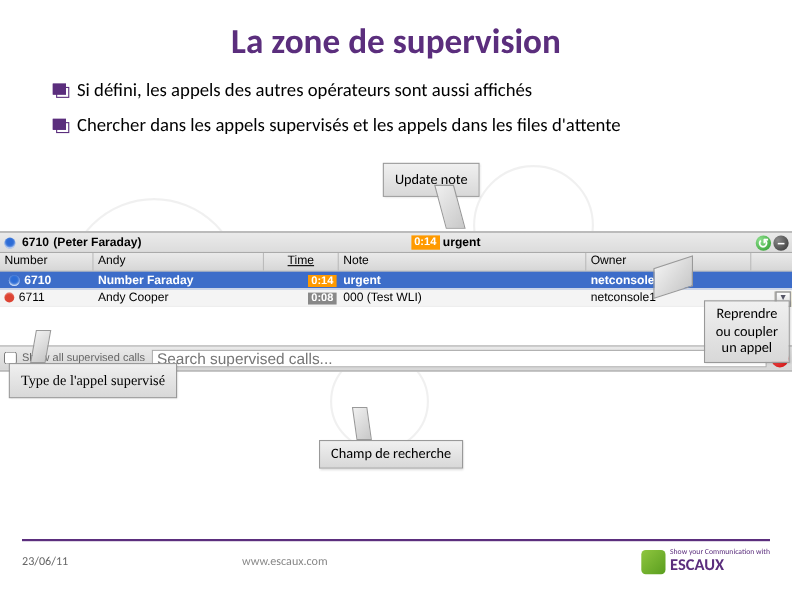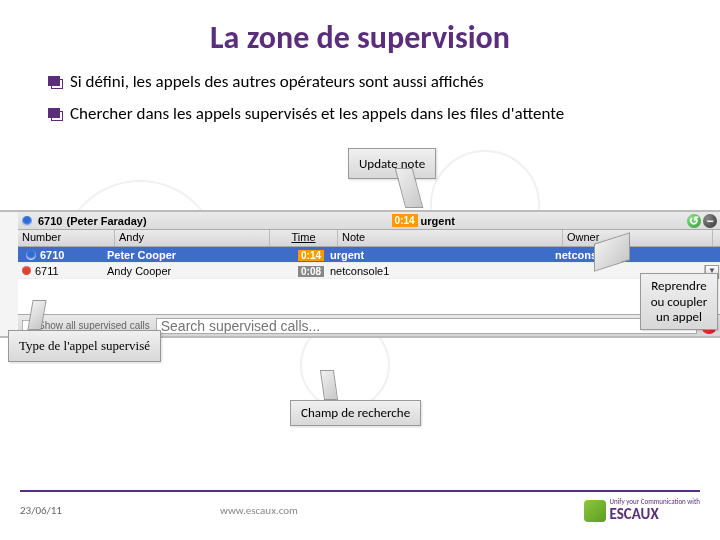--- a/index.html
+++ b/index.html
@@ -11,33 +11,33 @@
   .bullet-icon { width: 14px; height: 12px; margin-right: 8px; flex-shrink: 0; margin-top: 5px; position: relative; }
   .bullet-icon::before { content:""; position:absolute; width:10px; height:8px; border:1px solid #5b2e7d; background:#fff; left:3px; top:3px; }
   .bullet-icon::after { content:""; position:absolute; width:10px; height:8px; border:1px solid #5b2e7d; background:#5b2e7d; left:0; top:0; }
   .bullet-text { max-width: 560px; }
   .callout { position: absolute; background: linear-gradient(#f0f0f0,#d8d8d8); border: 1px solid #999; padding: 7px 10px; font-size: 13px; text-align: center; box-shadow: 1px 1px 2px rgba(0,0,0,0.15); }
   .callout.update { left: 348px; top: 148px; }
   .callout.reprendre { right: 2px; top: 273px; width: 78px; line-height:1.2; padding:4px 4px;}
   .callout.type { left: 8px; top: 330px; font-family: Liberation Serif, serif; }
   .callout.champ { left: 290px; top: 400px; line-height:1.2; padding:4px 10px;}
   .pointer { position: absolute; background: linear-gradient(135deg,#f0f0f0,#c8c8c8); border:1px solid #999; }
-  .screenshot { position: absolute; left: 0; top: 210px; width: 720px; border-top: 2px solid #bbb; border-bottom: 2px solid #bbb; background: #f4f4f4; font-family: Tahoma, Arial, sans-serif; font-size: 11px; padding-left: 18px; }
+  .screenshot { position: absolute; left: 0; top: 210px; width: 720px; border-top: 2px solid #bbb; border-bottom: 2px solid #bbb; background: #f4f4f4; font-family: Tahoma, Arial, sans-serif; font-size: 11px; }
   .ss-bar1 { display:flex; align-items:center; background: linear-gradient(#eaeaea,#dcdcdc); border-bottom:1px solid #aaa; height:18px; }
   .blue-dot { width:10px; height:10px; border-radius:50%; background:#2d6cd6; margin:0 4px; box-shadow: inset 0 -1px 2px #fff; display:inline-block;}
   .ss-bar1 .label { font-weight:bold; padding-left:2px; }
   .orange-tag { background:#ff9a00; color:#fff; padding:0 3px; font-weight:bold; font-size:10px; margin-left: 245px; height:13px; display:flex; align-items:center;}
   .urgent-text { padding-left: 3px; font-weight: bold; }
   .ss-bar1 .right-icons { margin-left:auto; display:flex; align-items:center; padding-right:3px; gap:2px; }
   .icon-circ { width:14px; height:14px; border-radius:50%; display:inline-flex; align-items:center; justify-content:center; color:#fff; font-size:12px; font-weight:bold; }
   .icon-green { background: radial-gradient(circle at 30% 30%, #8ee08e, #2a9a2a); }
   .icon-dark { background: radial-gradient(circle at 30% 30%, #888, #333); }
   .ss-header { display:flex; background: linear-gradient(#eaeaea,#d6d6d6); border-bottom:1px solid #aaa; height:17px; }
   .col { border-right:1px solid #bbb; padding:1px 4px; overflow:hidden; white-space:nowrap; }
-  .col.num { width:97px; } .col.name { width:155px; } .col.time { width:68px; text-align:center;text-decoration:underline; } .col.note { width:225px; } .col.owner { width:150px; }
+  .col.num { width:85px; } .col.name { width:155px; } .col.time { width:68px; text-align:center;text-decoration:underline; } .col.note { width:225px; } .col.owner { width:150px; }
   .ss-row { display:flex; height:16px; align-items:center; border-bottom:1px solid #eee; }
   .ss-row.sel { background:#3d6dc9; color:#fff; font-weight:bold; }
   .ss-row .cell { padding:0 4px; overflow:hidden; white-space:nowrap; }
   .cell.num { width:85px; display:flex; align-items:center;} .cell.name { width:155px; } .cell.time { width:68px; text-align:right; padding-right:2px;} .cell.note { width:225px; } .cell.owner { width:150px; }
   .time-badge { display:inline-block; background:#ff9a00; color:#fff; padding:0 3px; font-size:10px; font-weight:bold; margin-left:auto;}
   .time-badge.grey { background:#888; }
   .red-dot { width:9px; height:9px; border-radius:50%; background:#d43; margin-right:4px; display:inline-block; box-shadow: inset 0 1px 1px #fff4;}
   .scrollbar-v { position:absolute; right:0; top:18px; bottom:0; width:16px; background:#ece9d8; border-left:1px solid #bbb; }
   .scroll-btn { width:14px; height:14px; background:linear-gradient(#fefefe,#d8d8d8); border:1px solid #999; margin:0; font-size:8px; text-align:center; color:#556;}
   .scroll-btn.up { position:absolute; top:0; left:0;}
@@ -104,33 +104,34 @@
     <div class="col owner">Owner</div>
   </div>
 
   <div style="position:relative;">
 
     <div class="ss-row sel">
       <div class="cell num">
           <span class="blue-dot"></span>
           <span>6710</span>
         </div>
-      <div class="cell name">Peter Cooper</div>
+      <div class="cell name">Number Faraday</div>
       <div class="cell time"><span class="time-badge">0:14</span></div>
       <div class="cell note">urgent</div>
       <div class="cell owner">netconsole1</div>
     </div>
 
     <div class="ss-row">
       <div class="cell num">
           <span class="red-dot"></span>
           <span>6711</span>
         </div>
       <div class="cell name">Andy Cooper</div>
       <div class="cell time"><span class="time-badge grey">0:08</span></div>
+      <div class="cell note">000 (Test WLI)</div>
       <div class="cell owner">netconsole1</div>
     </div>
     <div class="scrollbar-v">
       <div class="scroll-btn up">▲</div>
       <div class="scroll-btn dn">▼</div>
     </div>
   </div>
 
   <div class="gap"></div>
 
@@ -155,18 +156,18 @@
 <div class="pointer" style="left:322px; top:370px; width:14px; height:30px; transform:skewX(8deg);"></div>
 
 <div class="footer">
   <div class="footer-line"></div>
   <div class="footer-row">
     <div class="footer-date">23/06/11</div>
     <div class="footer-url">www.escaux.com</div>
     <div class="logo">
       <div class="logo-mark"></div>
       <div>
-        <div class="logo-tag">Unify your Communication with</div>
+        <div class="logo-tag">Show your Communication with</div>
         <div class="logo-text">ESCAUX</div>
       </div>
     </div>
   </div>
 </div>
 
 </body></html>

